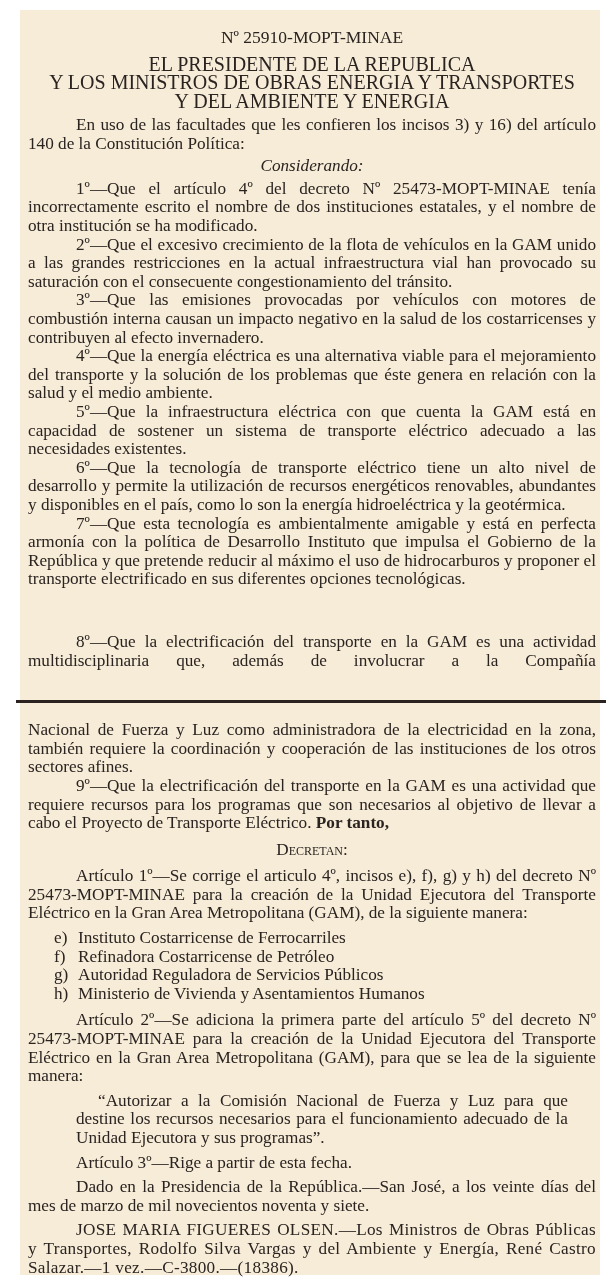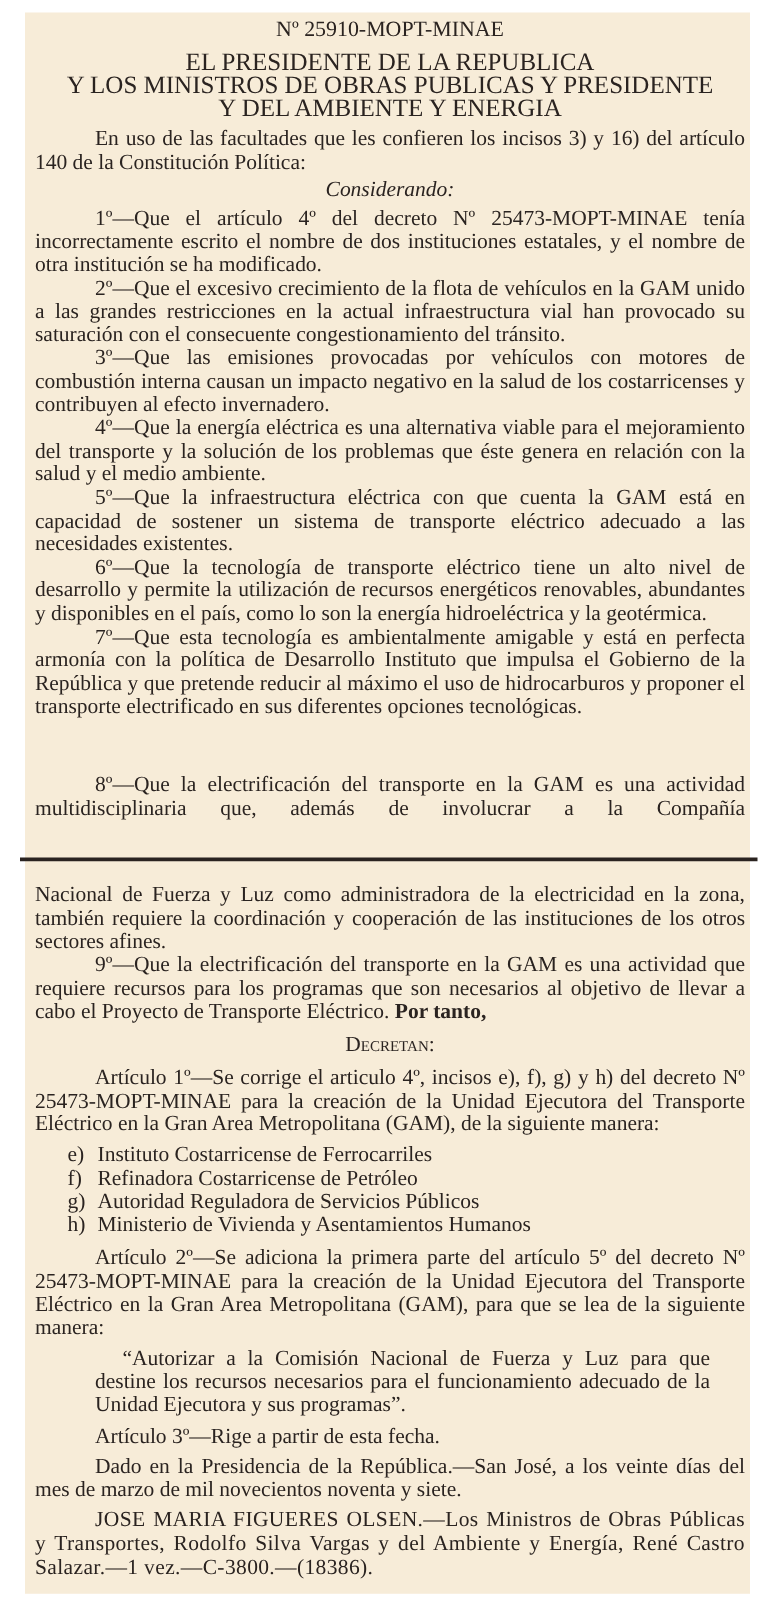--- a/index.html
+++ b/index.html
@@ -2,21 +2,21 @@
 <html><head>
 <meta charset="utf-8">
 <style>
   html, body { margin: 0; padding: 0; background: #ffffff; }
   body { width: 608px; height: 1284px; position: relative; overflow: hidden; }
   .paper {
     position: absolute; left: 20px; top: 10px; width: 580px; height: 1265px;
     background: #f7ecd8;
   }
   .doc {
-    position: absolute; left: 28px; top: 14px; width: 568px;
+    position: absolute; left: 28px; top: 28px; width: 568px;
     font-family: "Liberation Serif", "DejaVu Serif", serif;
     font-size: 17.2px; line-height: 18.6px; color: #2a2320;
     text-align: justify;
   }
   .center { text-align: center; }
   .title { font-size: 17.5px; margin: 0 0 8px 0; }
   .heading { font-size: 20px; line-height: 18.5px; margin: 0 0 6px 0; }
   p { margin: 0; }
   .ind { text-indent: 48px; }
   .gap { margin-top: 6px; }
@@ -32,21 +32,21 @@
 </style>
 </head>
 <body>
 
 <div class="paper"></div>
 
 <div class="doc">
   <p class="center title">Nº 25910-MOPT-MINAE</p>
   <div class="center heading">
     <div>EL PRESIDENTE DE LA REPUBLICA</div>
-    <div>Y LOS MINISTROS DE OBRAS PUBLICAS Y PRESIDENTE</div>
+    <div>Y LOS MINISTROS DE OBRAS ENERGIA Y TRANSPORTES</div>
     <div>Y DEL AMBIENTE Y ENERGIA</div>
   </div>
   <p class="ind">En uso de las facultades que les confieren los incisos 3) y 16) del artículo 140 de la Constitución Política:</p>
   <p class="center consider">Considerando:</p>
 
   <p class="ind">1º—Que el artículo 4º del decreto Nº 25473-MOPT-MINAE tenía incorrectamente escrito el nombre de dos instituciones estatales, y el nombre de otra institución se ha modificado.</p>
   <p class="ind">2º—Que el excesivo crecimiento de la flota de vehículos en la GAM unido a las grandes restricciones en la actual infraestructura vial han provocado su saturación con el consecuente congestionamiento del tránsito.</p>
   <p class="ind">3º—Que las emisiones provocadas por vehículos con motores de combustión interna causan un impacto negativo en la salud de los costarricenses y contribuyen al efecto invernadero.</p>
   <p class="ind">4º—Que la energía eléctrica es una alternativa viable para el mejoramiento del transporte y la solución de los problemas que éste genera en relación con la salud y el medio ambiente.</p>
   <p class="ind">5º—Que la infraestructura eléctrica con que cuenta la GAM está en capacidad de sostener un sistema de transporte eléctrico adecuado a las necesidades existentes.</p>

